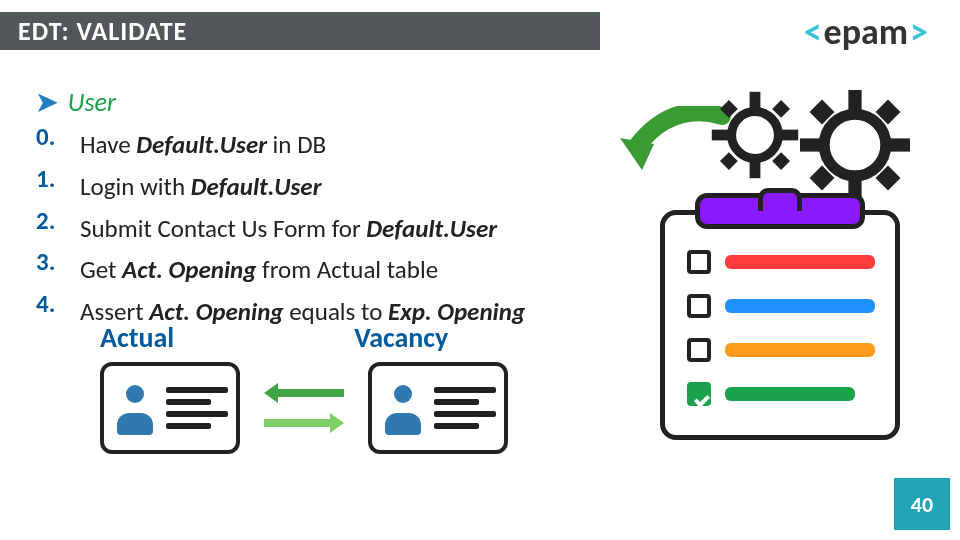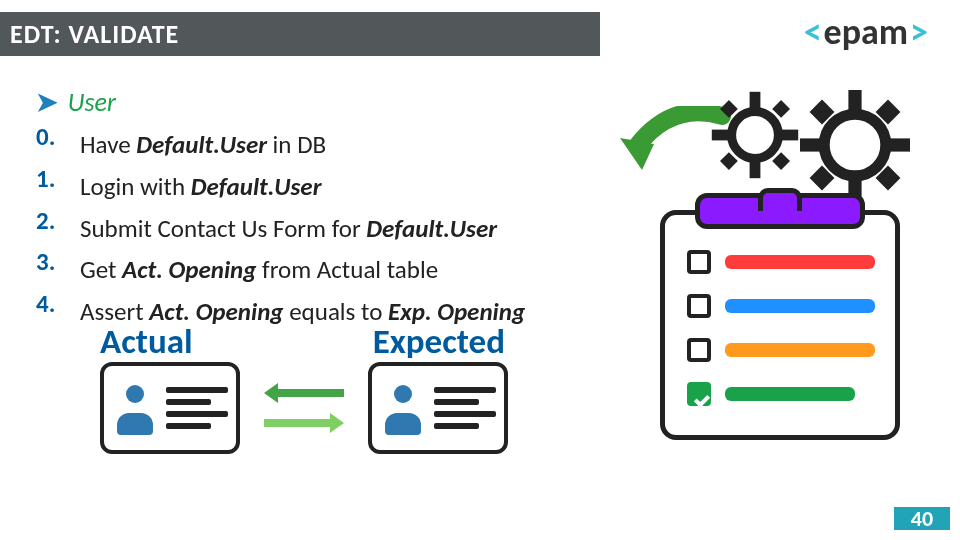--- a/index.html
+++ b/index.html
@@ -5,23 +5,23 @@
   * { box-sizing: border-box; }
   html, body { margin:0; padding:0; }
   body {
     width:960px; height:540px;
     font-family: "Segoe UI", Calibri, Arial, sans-serif;
     color:#222; background:#fff; position:relative; overflow:hidden;
   }
 
   
   .header-bar {
-    position:absolute; left:0; top:12px; width:600px; height:44px;
+    position:absolute; left:0; top:12px; width:600px; height:38px;
     background:#52575a; display:flex; align-items:center;
-    padding-left:10px;
+    padding-left:18px;
   }
   .header-bar .title {
     color:#fff; font-weight:700; font-size:26px; letter-spacing:1px;
   }
 
   
   .logo {
     position:absolute; right:30px; top:10px; display:flex; align-items:center;
     color:#333; font-weight:800; font-size:36px;
   }
@@ -41,21 +41,21 @@
     font-size:25px; line-height:1.35;
   }
   .steps .row { display:flex; }
   .steps .num { width:44px; color:#005b9e; font-weight:600; }
   .steps .txt { flex:1;margin-top:8px; }
   .steps .txt b { font-weight:700; font-style:italic; }
 
   
   .compare-labels {
     position:absolute; left:100px; top:320px; display:flex; gap:180px;
-    font-size:35px; font-weight:700; color:#005b9e;
+    font-size:28px; font-weight:700; color:#005b9e;
   }
 
   
   .compare-wrap {
     position:absolute; left:100px; top:362px; display:flex; align-items:center;
     gap:24px;
   }
   .id-card {
     width:140px; height:92px; border:4px solid #222; border-radius:12px;
     background:#fff; display:flex; align-items:center; padding:8px;
@@ -99,21 +99,21 @@
   .clip-line.l3 { top:122px; } .clip-line.l3 .bar{ width:150px; background:#ff9a1f;}
   .clip-line.l4 { top:166px; } .clip-line.l4 .bar{ width:130px; background:#19a24a;}
   .clip-line.l4 .sq{ background:#19a24a; border-color:#19a24a; position:relative;}
   .clip-line.l4 .sq::after{
     content:""; position:absolute; left:4px; top:9px; width:10px; height:5px;
     border-left:4px solid #fff; border-bottom:4px solid #fff; transform:rotate(-45deg);
   }
 
   
   .pagenum {
-    position:absolute; right:10px; bottom:10px; width:56px; height:23px;
+    position:absolute; right:10px; bottom:10px; width:56px; height:52px;
     background:#21a4b6; color:#fff; font-weight:700; font-size:22px;
     display:flex; align-items:center; justify-content:center;
   }
 </style>
 </head>
 <body>
 
 <div class="header-bar">
   <span class="title">EDT: VALIDATE</span>
 </div>
@@ -157,21 +157,21 @@
   <div class="row">
     <span class="num">4.</span>
     <span class="txt">
       <span>Assert </span><b>Act. Opening</b><span> equals to </span><b>Exp. Opening</b>
     </span>
   </div>
 </div>
 
 <div class="compare-labels">
   <span>Actual</span>
-  <span>Expected</span>
+  <span>Vacancy</span>
 </div>
 
 <div class="compare-wrap">
   <div class="id-card">
     <div class="avatar">
       <div class="head"></div>
         <div class="body"></div>
     </div>
     <div class="lines">
       <span class="m"></span>

